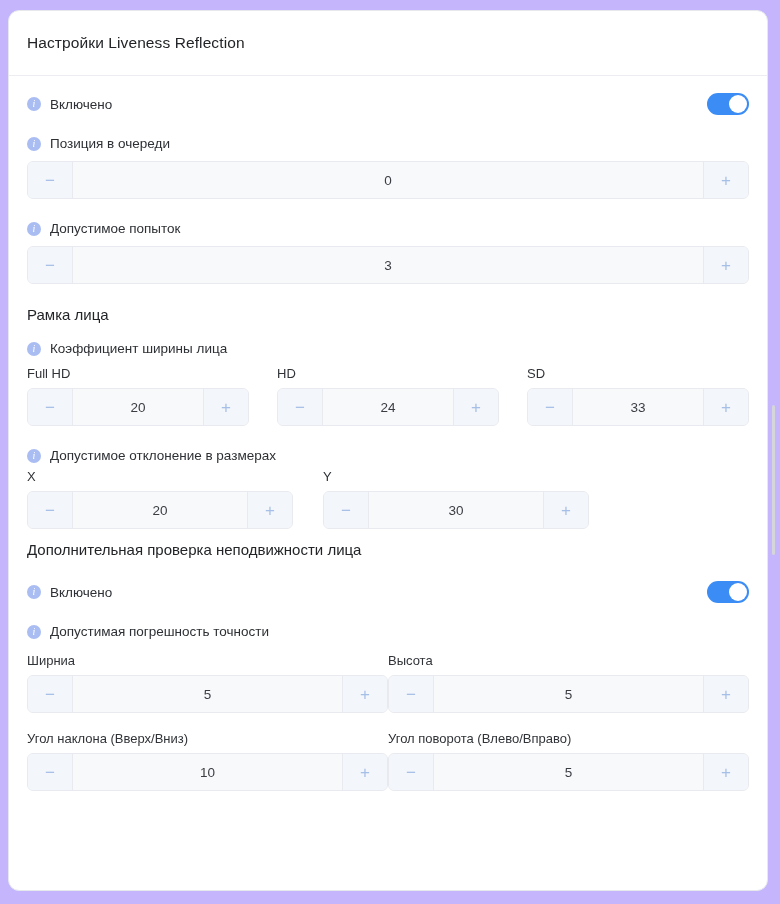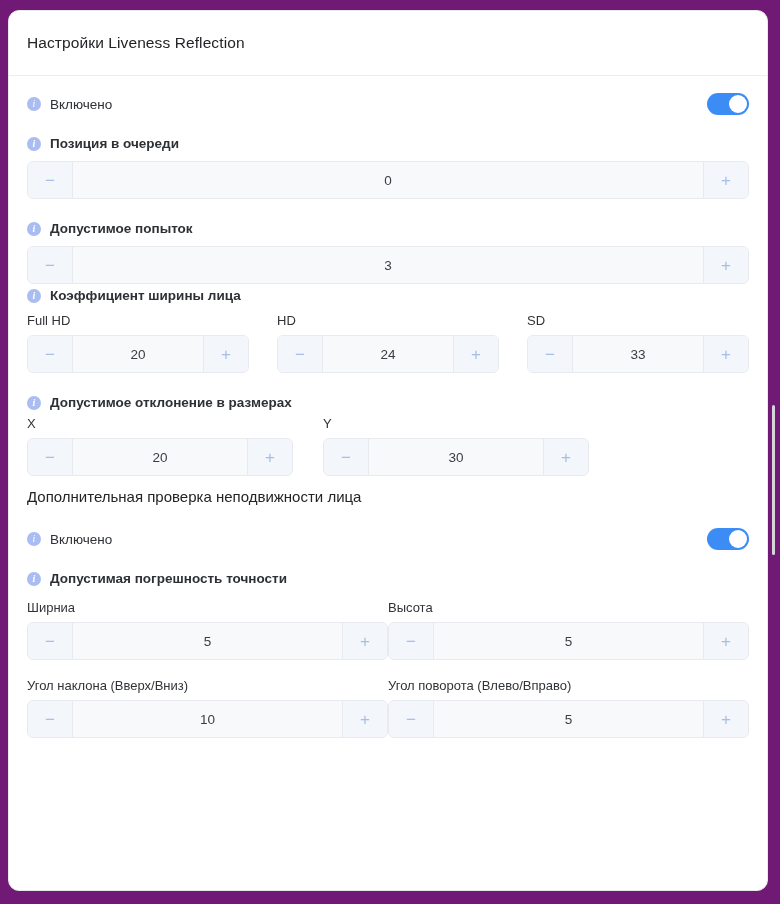--- a/index.html
+++ b/index.html
@@ -3,21 +3,21 @@
 <meta charset="utf-8">
 <style>
   * { box-sizing: border-box; }
   html, body {
     margin: 0; padding: 0;
     width: 780px; height: 904px;
     background: #ffffff;
     font-family: "Liberation Sans", "DejaVu Sans", sans-serif;
     -webkit-font-smoothing: antialiased;
   }
-  .screen { position: relative; width: 780px; height: 904px; overflow: hidden; background:#701a75; }
+  .screen { position: relative; width: 780px; height: 904px; overflow: hidden; background:#c4b5fd; }
 
   
   .card {
     position: absolute;
     left: 8px; top: 10px;
     width: 760px; height: 881px;
     background: #ffffff;
     border: 1px solid #e6e8ec;
     border-radius: 11px;
     overflow: hidden;
@@ -63,21 +63,21 @@
     cursor: pointer;
   }
   .toggle .knob {
     position: absolute; top: 2px; right: 2px;
     width: 18px; height: 18px; border-radius: 50%;
     background: #ffffff;
   }
 
   
   .field-block { padding-top: 4px; }
-  .field-label-row { display: flex; align-items: center; gap: 9px; margin-bottom: 10px; font-weight: bold; }
+  .field-label-row { display: flex; align-items: center; gap: 9px; margin-bottom: 10px; }
   .sub-label { font-size: 13px; color: #303337; margin-bottom: 7px; display: block; }
 
   .stepper {
     display: flex; align-items: stretch;
     height: 38px;
     background: #f7f8fa;
     border: 1px solid #e8eaef;
     border-radius: 6px;
     overflow: hidden;
   }
@@ -168,20 +168,21 @@
           <span class="info-icon"></span>
           <span class="label-text">Допустимое попыток</span>
         </div>
         <div class="stepper">
           <div class="btn minus">−</div>
           <div class="val">3</div>
           <div class="btn plus">+</div>
         </div>
       </div>
 
+      <div class="section-title">Рамка лица</div>
 
       <div class="field-block">
         <div class="field-label-row" style="">
           <span class="info-icon"></span>
           <span class="label-text">Коэффициент ширины лица</span>
         </div>
         <div class="cols-3">
           <div class="col">
             <span class="sub-label">Full HD</span>
             <div class="stepper">

